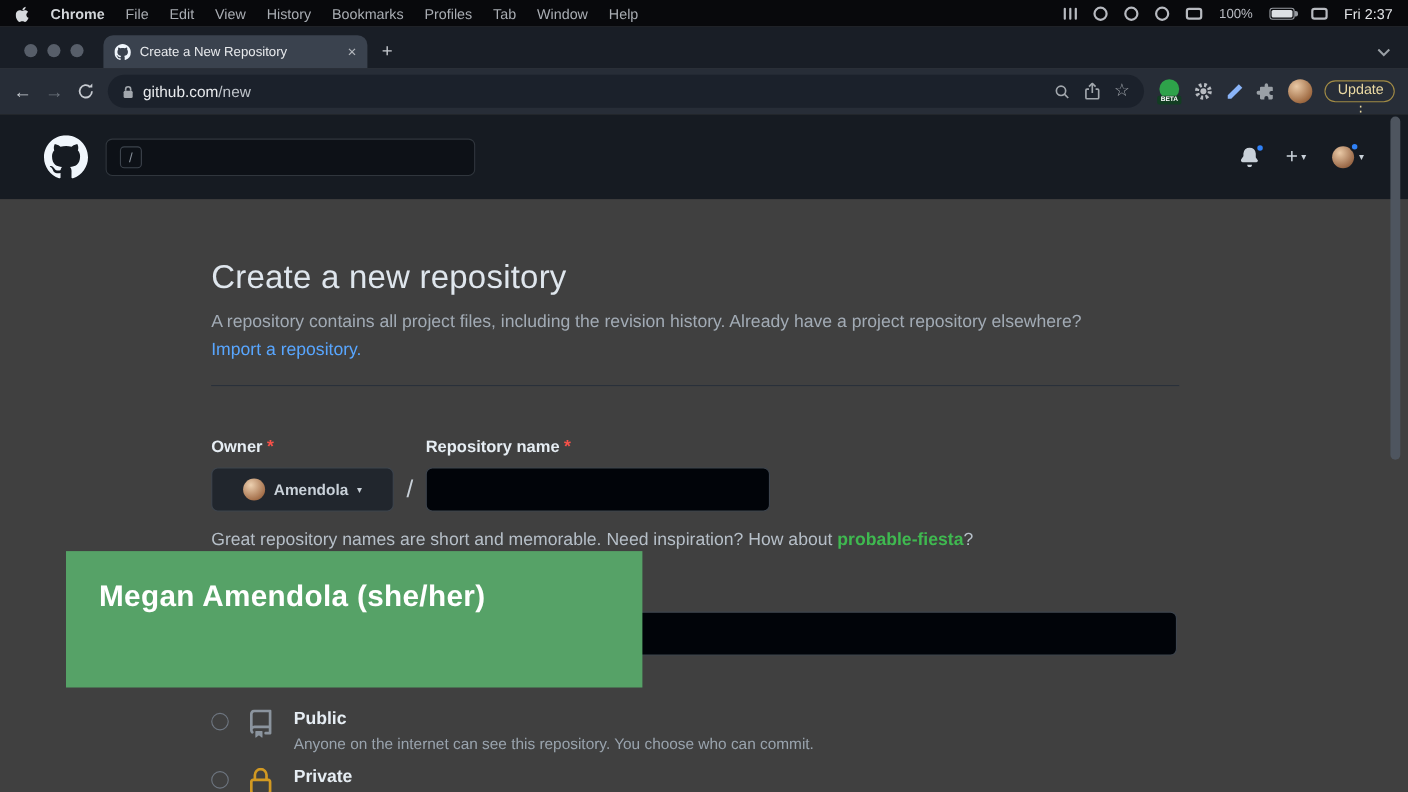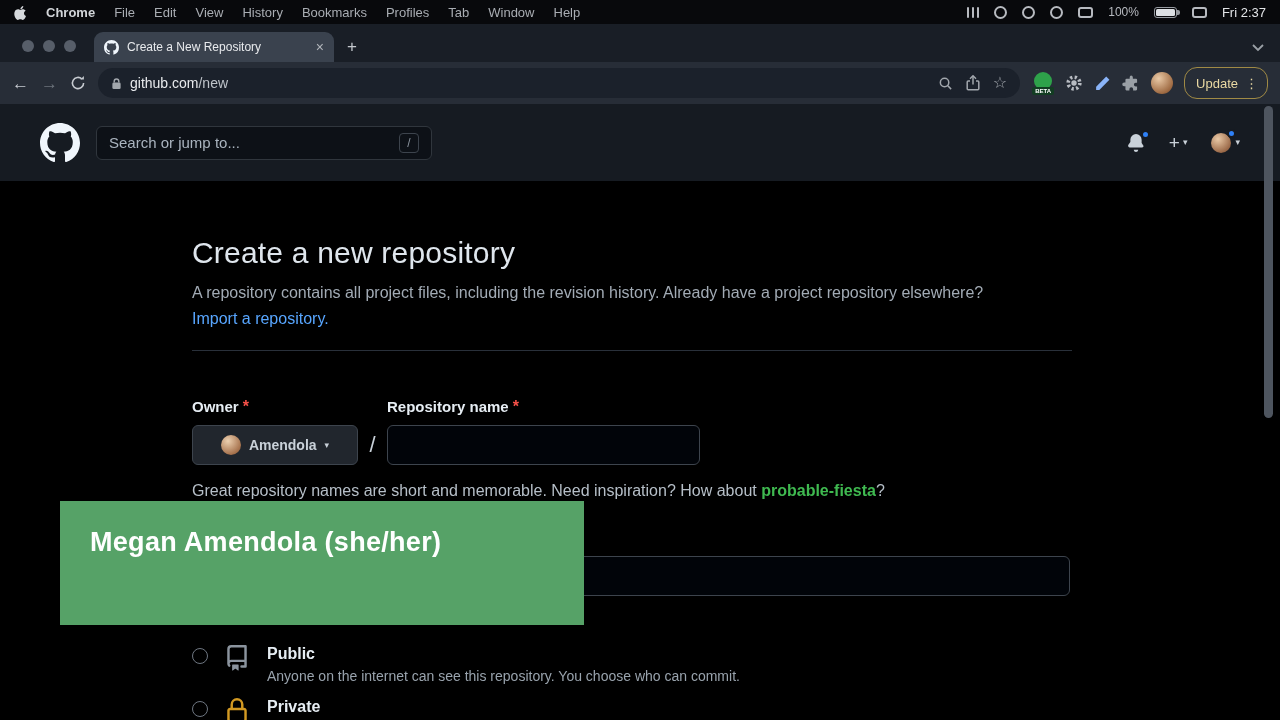--- a/index.html
+++ b/index.html
@@ -1,18 +1,18 @@
 <!DOCTYPE html>
 <html><head>
 <meta charset="utf-8">
 <style>
   * { box-sizing: border-box; margin: 0; padding: 0; }
   html, body { width: 1280px; height: 720px; }
   body { font-family: "Liberation Sans", sans-serif; background: #0d1117; overflow: hidden; }
-  .screen { position: relative; width: 1280px; height: 720px; background: #000000; overflow: hidden; }
+  .screen { position: relative; width: 1280px; height: 720px; background: #404040; overflow: hidden; }
 
   
   .menubar { position: absolute; top: 0; left: 0; right: 0; height: 24px; background: #08090c;
              display: flex; align-items: center; padding: 0 14px; gap: 19px; font-size: 13px; color: #a9adb3; }
   .mb-item { white-space: nowrap; cursor: default; }
   .mb-item.app { font-weight: 700; color: #d2d5d9; }
   .mb-status { margin-left: auto; display: flex; align-items: center; gap: 15px; color: #b7bac0; }
   .icon-bars { display: flex; gap: 2.5px; align-items: center; }
   .icon-bars i { width: 2.5px; height: 11px; background: #b7bac0; border-radius: 1px; }
   .icon-ring { width: 13px; height: 13px; border: 2px solid #b7bac0; border-radius: 50%; }
@@ -46,22 +46,22 @@
   .url-text .path { color: #bfc4ca; }
   .url-actions { margin-left: auto; display: flex; align-items: center; gap: 13px; line-height: 0; }
   .star { font-size: 16px; color: #a2a7ad; line-height: 1; }
   .ext-row { display: flex; align-items: center; gap: 11px; line-height: 0; }
   .ext-beta { position: relative; width: 22px; height: 23px; }
   .beta-circle { position: absolute; top: 0; left: 2px; width: 18px; height: 18px; border-radius: 50%; background: #2ea24a; }
   .beta-label { position: absolute; bottom: 0; left: 0; right: 0; text-align: center; font-size: 6px; font-weight: 700;
                 color: #fff; background: #123d22; border-radius: 2px; padding: 1px 0; line-height: 1; }
   .ext-avatar { width: 22px; height: 22px; border-radius: 50%;
                 background: radial-gradient(circle at 35% 30%, #e9c9a6, #a06c44 70%, #6e452a); }
-  .update-pill { display: flex; align-items: center; gap: 7px; height: 32px; border: 1px solid #a08a45;
-                 border-radius: 13px; padding: 0 9px 0 11px; color: #ead9a3; font-size: 13px; line-height: 1; }
+  .update-pill { display: flex; align-items: center; gap: 7px; height: 20px; border: 1px solid #a08a45;
+                 border-radius: 13px; padding: 0 9px 0 11px; color: #ead9a3; font-size: 13px; line-height: 1; flex-direction: column; }
   .kebab { font-size: 13px; line-height: 1; }
 
   
   .gh-header { position: absolute; top: 104px; left: 0; right: 0; height: 77px; background: #161b22;
                display: flex; align-items: center; padding: 0 40px; }
   .gh-logo { margin-right: 16px; line-height: 0; }
   .gh-search { width: 336px; height: 34px; border: 1px solid #30363d; border-radius: 6px; background: #0d1117;
                display: flex; align-items: center; padding: 0 12px; gap: 8px; }
   .gh-search input { flex: 1; min-width: 0; background: transparent; border: none; outline: none;
                      font-size: 15px; color: #c9d1d9; font-family: inherit; }
@@ -248,21 +248,20 @@
     </span>
   </div>
 
   <div class="gh-header">
     <span class="gh-logo">
       <svg viewBox="0 0 16 16" width="40" height="40">
           <path fill="#f0f6fc" d="M8 0c4.42 0 8 3.58 8 8a8.013 8.013 0 0 1-5.45 7.59c-.4.08-.55-.17-.55-.38 0-.27.01-1.13.01-2.2 0-.75-.25-1.23-.54-1.48 1.78-.2 3.65-.88 3.65-3.95 0-.88-.31-1.59-.82-2.15.08-.2.36-1.02-.08-2.12 0 0-.67-.22-2.2.82-.64-.18-1.32-.27-2-.27-.68 0-1.36.09-2 .27-1.53-1.04-2.2-.82-2.2-.82-.44 1.1-.16 1.92-.08 2.12-.51.56-.82 1.27-.82 2.15 0 3.06 1.86 3.75 3.64 3.95-.23.2-.44.55-.51 1.07-.46.21-1.61.55-2.33-.66-.15-.24-.6-.83-1.23-.82-.67.01-.27.38.01.53.34.19.73.9.82 1.13.16.45.68 1.31 2.69.94 0 .67.01 1.3.01 1.49 0 .21-.15.45-.55.38A7.995 7.995 0 0 1 0 8c0-4.42 3.58-8 8-8Z"></path>
         </svg>
     </span>
     <div class="gh-search">
-      <input type="text" placeholder="Search or jump to..." style="">
       <span class="slash-key">/</span>
     </div>
     <div class="gh-right">
       <span class="bell-wrap">
         <svg width="18" height="18" viewBox="0 0 16 16">
             <path fill="#c9d1d9" d="M8 16a2 2 0 0 0 1.985-1.75c.017-.137-.097-.25-.235-.25h-3.5c-.138 0-.252.113-.235.25A2 2 0 0 0 8 16ZM3 5a5 5 0 0 1 10 0v2.947c0 .05.015.098.042.139l1.703 2.555A1.519 1.519 0 0 1 13.482 12H2.518a1.518 1.518 0 0 1-1.263-2.36l1.703-2.554A.25.25 0 0 0 3 6.947Z"></path>
           </svg>
         <span class="blue-dot"></span>
       </span>
       <span class="plus-group">

